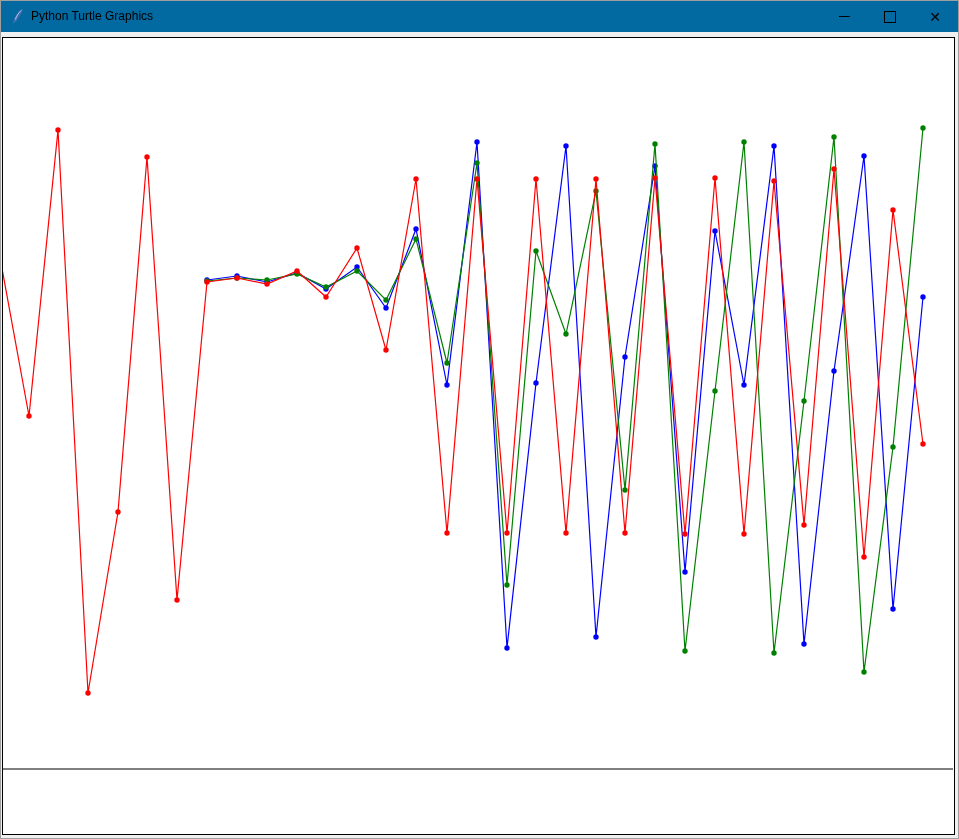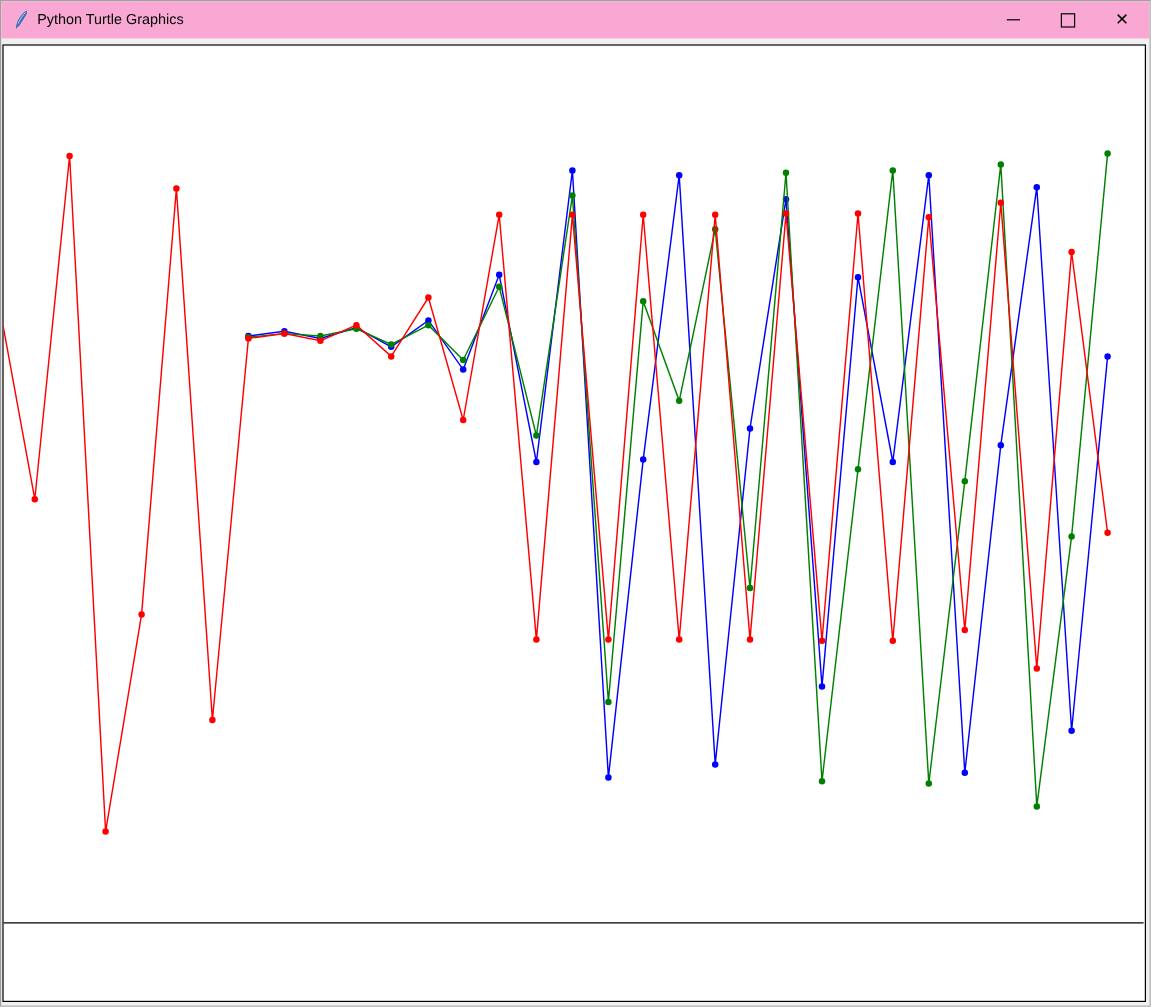--- a/index.html
+++ b/index.html
@@ -4,21 +4,21 @@
 <style>
   html,body{margin:0;padding:0;background:#ffffff;}
   .window{
     position:relative;width:957px;height:837px;
     background:#f0f0f0;border:1px solid #9f9f9f;
     font-family:"Liberation Sans", sans-serif;
     overflow:hidden;
   }
   .titlebar{
     position:absolute;left:0;top:0;width:100%;height:31px;
-    background:#f9a8d4;display:flex;align-items:center;
+    background:#0369a1;display:flex;align-items:center;
   }
   .app-icon{position:absolute;left:10px;top:7px;width:13px;height:17px;}
   .title-text{
     position:absolute;left:30px;top:8px;
     font-size:12px;color:#000000;white-space:nowrap;
   }
   .win-btn{
     position:absolute;top:0;height:31px;width:46px;
     display:flex;align-items:center;justify-content:center;
     background:transparent;border:none;padding:0;cursor:default;

